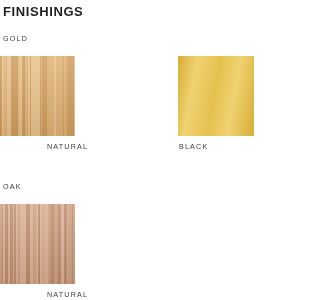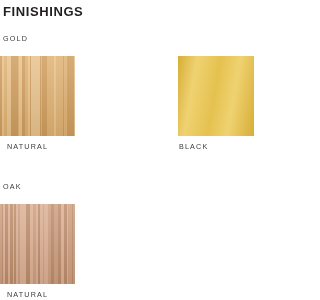--- a/index.html
+++ b/index.html
@@ -81,21 +81,21 @@
   .swatch-label {
     position: absolute;
     left: 4px;
     top: 86px;
     font-size: 7.2px;
     color: #3b3b3b;
     letter-spacing: 1.15px;
     line-height: 10px;
     white-space: nowrap;
   }
-  .swatch-cell.col0 .swatch-label { left: 8px; }
+  .swatch-cell.col0 .swatch-label { left: 0; padding-left: 48px; }
   .swatch-cell.col1 .swatch-label { left: 1px; }
   .swatch-cell.col2 .swatch-label { left: 1px; }
 </style>
 </head>
 <body>
 
 <div class="page">
 
   <div class="page-title">FINISHINGS</div>
 

